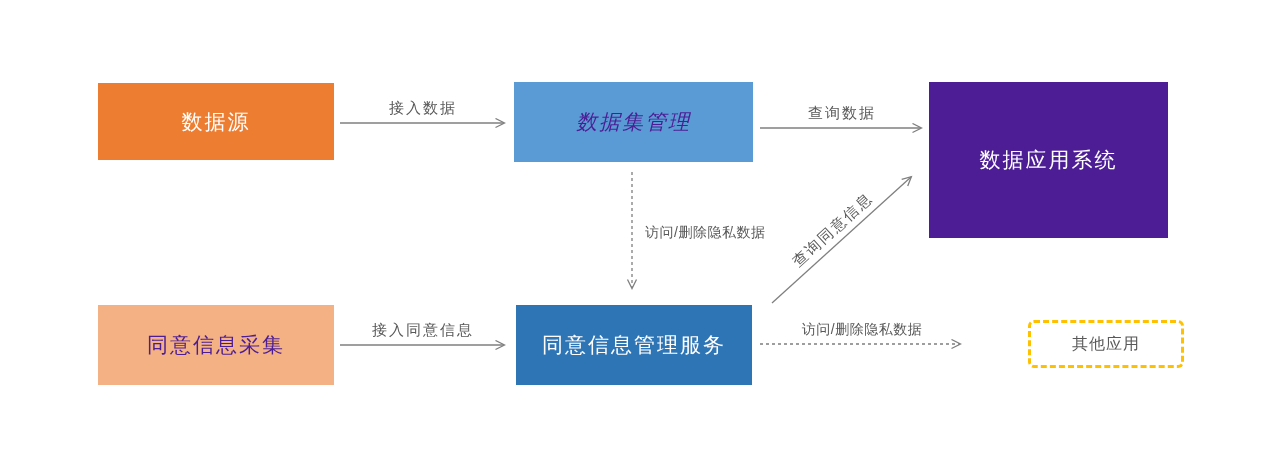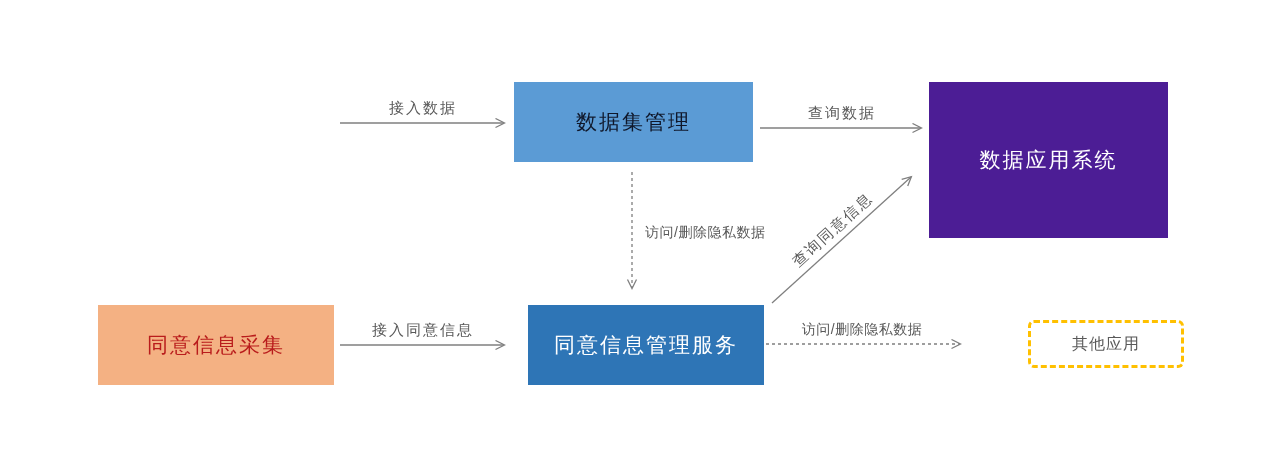--- a/index.html
+++ b/index.html
@@ -19,21 +19,21 @@
     box-sizing: border-box;
     font-size: 21px;
     letter-spacing: 2px;
     color: #ffffff;
     text-align: center;
   }
   .node-data-source        { left: 98px;  top: 83px;  width: 236px; height: 77px; }
   .node-dataset-management { left: 514px; top: 82px;  width: 239px; height: 80px; }
   .node-data-application   { left: 929px; top: 82px;  width: 239px; height: 156px; }
   .node-consent-collection { left: 98px;  top: 305px; width: 236px; height: 80px; }
-  .node-consent-service    { left: 528px; top: 305px; width: 236px; height: 80px; }
+  .node-consent-service    { left: 516px; top: 305px; width: 236px; height: 80px; }
   .node-other-applications {
     left: 1028px; top: 320px; width: 156px; height: 48px;
     border: 3px dashed #FFC000;
     border-radius: 6px;
     background: #ffffff;
     font-size: 16px;
     letter-spacing: 1px;
     color: #595959;
   }
   svg.edges {
@@ -80,31 +80,34 @@
 
     <line x1="772" y1="303" x2="911" y2="177" marker-end="url(#arrow-open)" stroke="#7F7F7F"></line>
     <g transform="translate(842,240) rotate(-42.2)">
       <text class="edge-label" x="0" y="-9" text-anchor="middle" fill="#595959">查询同意信息</text>
     </g>
 
     <line x1="760" y1="344" x2="960" y2="344" stroke-dasharray="3 3" marker-end="url(#arrow-open)" stroke="#7F7F7F"></line>
     <text class="edge-label small" x="862" y="334" text-anchor="middle" fill="#595959">访问/删除隐私数据</text>
   </svg>
 
+  <div class="node node-data-source" style="background-color: rgb(237, 125, 49);">
+    <span style="color: rgb(255, 255, 255);">数据源</span>
+  </div>
 
   <div class="node node-dataset-management" style="background-color: rgb(91, 155, 213);">
-    <span style="color: #0f172a;">数据集管理</span>
+    <span style="color: #4c1d95; font-style: italic;">数据集管理</span>
   </div>
 
   <div class="node node-data-application" style="background-color: #4c1d95;">
     <span style="color: rgb(255, 255, 255);">数据应用系统</span>
   </div>
 
   <div class="node node-consent-collection" style="background-color: rgb(244, 177, 131);">
-    <span style="color: #b91c1c;">同意信息采集</span>
+    <span style="color: #4c1d95;">同意信息采集</span>
   </div>
 
   <div class="node node-consent-service" style="background-color: rgb(46, 117, 182);">
     <span style="color: rgb(255, 255, 255);">同意信息管理服务</span>
   </div>
 
   <div class="node node-other-applications" style="border-color: rgb(255, 192, 0);">
     <span style="color: rgb(89, 89, 89);">其他应用</span>
   </div>
 

